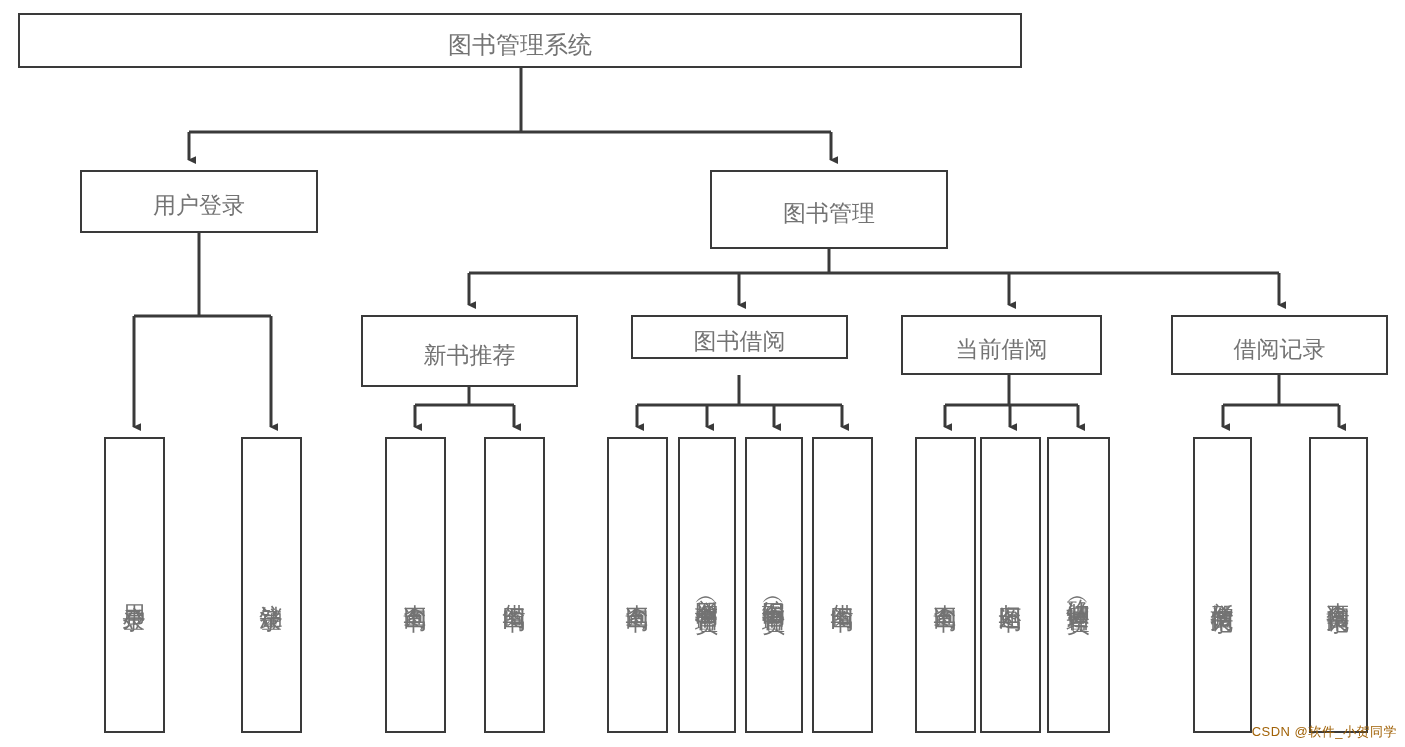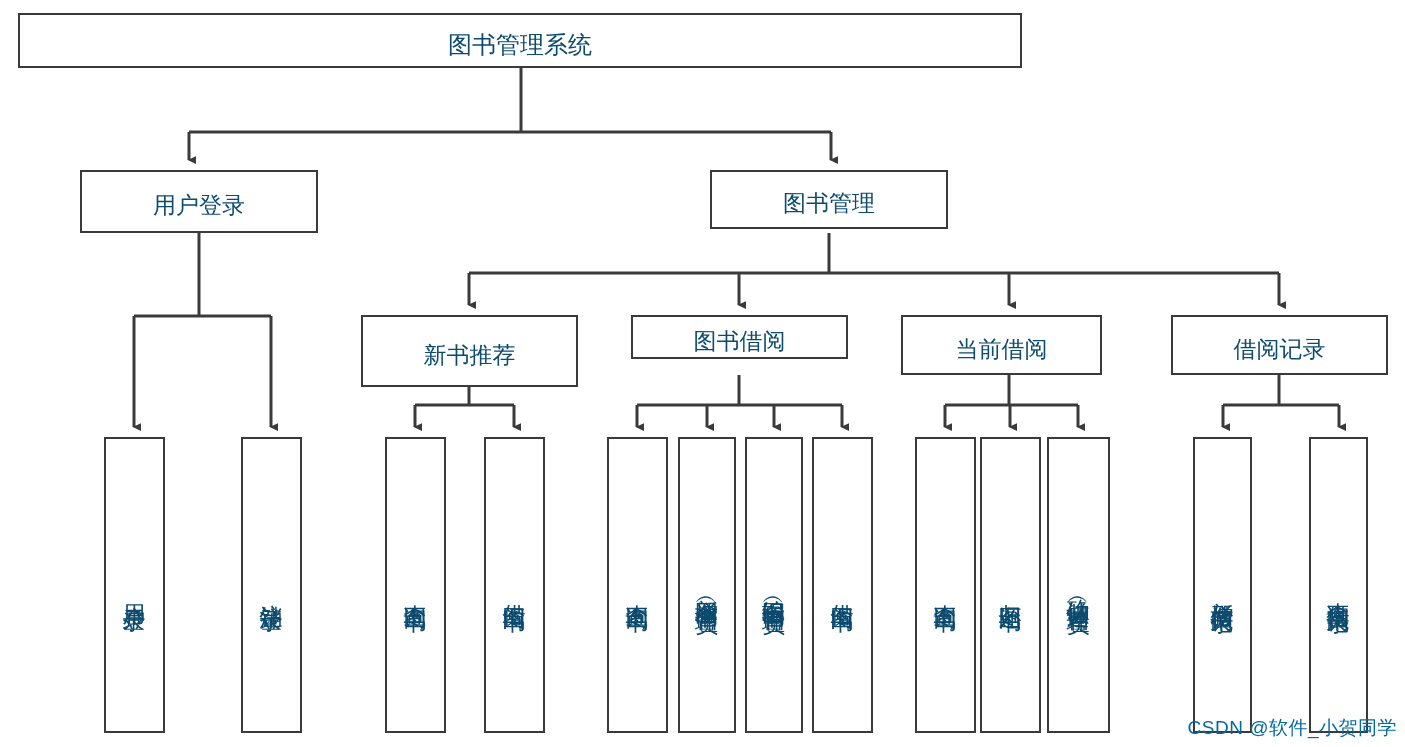--- a/index.html
+++ b/index.html
@@ -30,21 +30,21 @@
     position: absolute;
     box-sizing: border-box;
     background: #ffffff;
     border: 2px solid #3a3a3a;
     display: flex;
     align-items: center;
     justify-content: center;
     overflow: hidden;
   }
   .node-label {
-    color: #0c4a6e;
+    color: #737373;
     text-align: left;
     line-height: 1.18;
     white-space: nowrap;
     margin-top: 9px;
   }
   .node-box.horizontal .node-label {
     font-size: 23px;
   }
   .node-box.root .node-label {
     font-size: 24px;
@@ -54,22 +54,22 @@
     text-orientation: upright;
     font-size: 23px;
     letter-spacing: 2px;
     line-height: 1.05;
     white-space: normal;
   }
   .watermark {
     position: absolute;
     right: 8px;
     bottom: 6px;
-    color: #0369a1;
-    font-size: 19px;
+    color: #a16207;
+    font-size: 13px;
     letter-spacing: 0.5px;
     user-select: none;
     white-space: nowrap;
   }
 </style>
 </head>
 <body>
 
 <div id="diagram-root">
 
@@ -125,21 +125,21 @@
     </g>
   </svg>
 
   <div class="node-box root horizontal" style="left:18px; top:13px; width:1004px; height:55px;">
     <span class="node-label">图书管理系统</span>
   </div>
 
   <div class="node-box horizontal" style="left:80px; top:170px; width:238px; height:63px;">
     <span class="node-label">用户登录</span>
   </div>
-  <div class="node-box horizontal" style="left:710px; top:170px; width:238px; height:59px;">
+  <div class="node-box horizontal" style="left:710px; top:170px; width:238px; height:79px;">
     <span class="node-label">图书管理</span>
   </div>
 
   <div class="node-box horizontal" style="left:361px; top:315px; width:217px; height:72px;">
     <span class="node-label">新书推荐</span>
   </div>
   <div class="node-box horizontal" style="left:631px; top:315px; width:217px; height:44px;">
     <span class="node-label">图书借阅</span>
   </div>
   <div class="node-box horizontal" style="left:901px; top:315px; width:201px; height:60px;">

